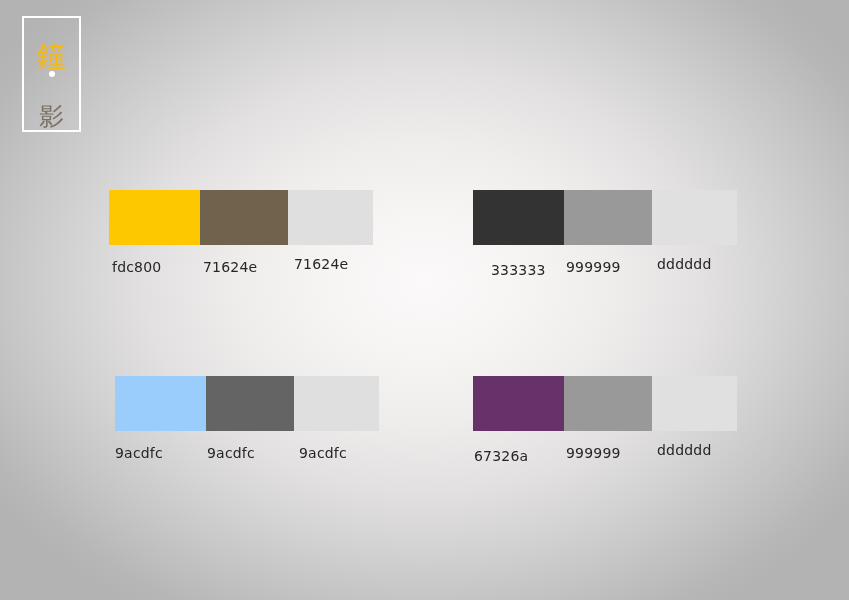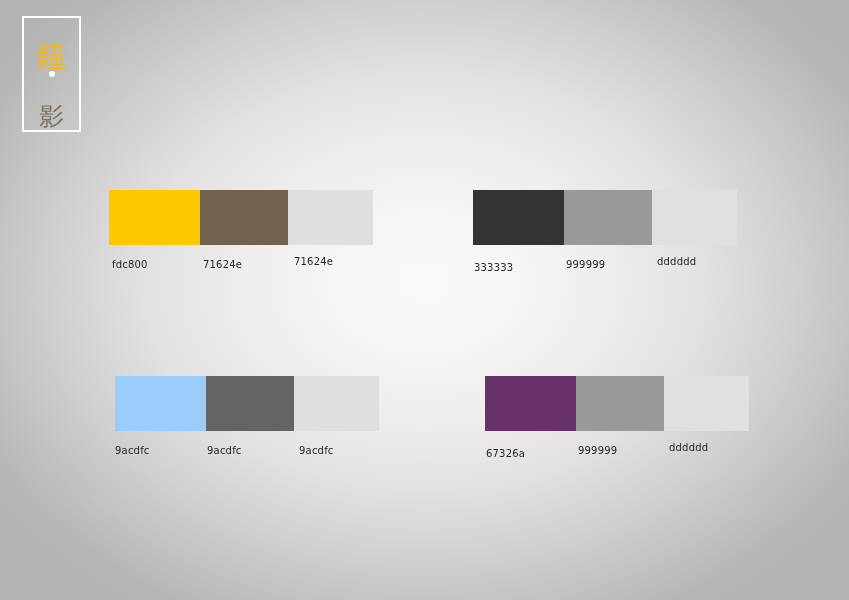--- a/index.html
+++ b/index.html
@@ -84,32 +84,32 @@
   }
   .swatch {
     height: 55px;
   }
   .labels-row {
     position: relative;
     height: 30px;
   }
   .swatch-label {
     position: absolute;
-    font-size: 10px;
+    font-size: 14px;
     color: #262626;
     letter-spacing: 0.2px;
     white-space: nowrap;
     font-family: "DejaVu Sans", "Liberation Sans", sans-serif;
   }
 
   
   #group-0 { left: 109px; top: 190px; }
   #group-1 { left: 473px; top: 190px; }
   #group-2 { left: 115px; top: 376px; }
-  #group-3 { left: 473px; top: 376px; margin-left: 12px; }
+  #group-3 { left: 473px; top: 376px; }
 </style>
 </head>
 <body>
 
 <div id="stage">
 
   <div id="logo-plate">
     <div class="logo-glyph" id="logo-glyph-top">鐘</div>
     <div id="logo-dot"></div>
     <div class="logo-glyph" id="logo-glyph-bottom">影</div>
@@ -127,21 +127,21 @@
         <div class="swatch-label" style="left: 185px; top: 11px;">71624e</div>
       </div>
     </div>
   <div class="palette-group" id="group-1">
       <div class="swatch-strip">
         <div class="swatch" style="width: 91px; background: rgb(51, 51, 51);"></div>
         <div class="swatch" style="width: 88px; background: rgb(153, 153, 153);"></div>
         <div class="swatch" style="width: 85px; background: rgb(224, 224, 224);"></div>
       </div>
       <div class="labels-row">
-        <div class="swatch-label" style="left: 1px; top: 17px;">333333</div>
+        <div class="swatch-label" style="left: 18px; top: 17px;">333333</div>
         <div class="swatch-label" style="left: 93px; top: 14px;">999999</div>
         <div class="swatch-label" style="left: 184px; top: 11px;">dddddd</div>
       </div>
     </div>
   <div class="palette-group" id="group-2">
       <div class="swatch-strip">
         <div class="swatch" style="width: 91px; background: rgb(154, 205, 252);"></div>
         <div class="swatch" style="width: 88px; background: rgb(100, 100, 100);"></div>
         <div class="swatch" style="width: 85px; background: rgb(223, 223, 223);"></div>
       </div>

